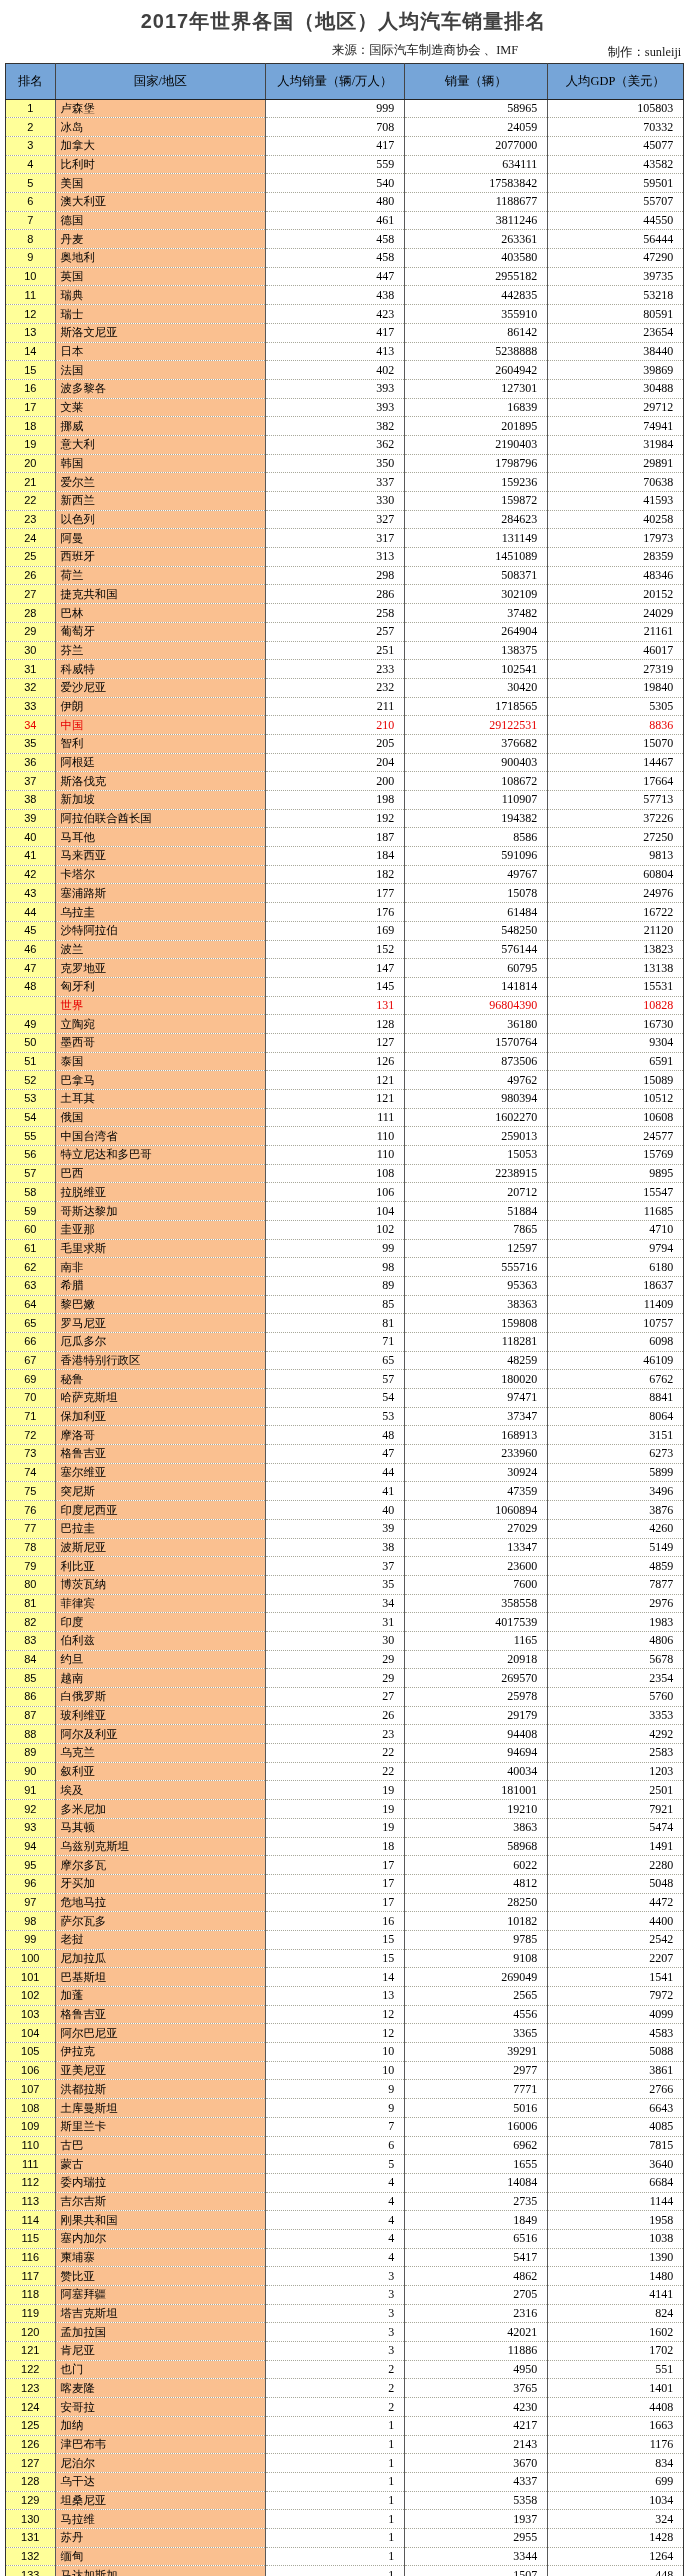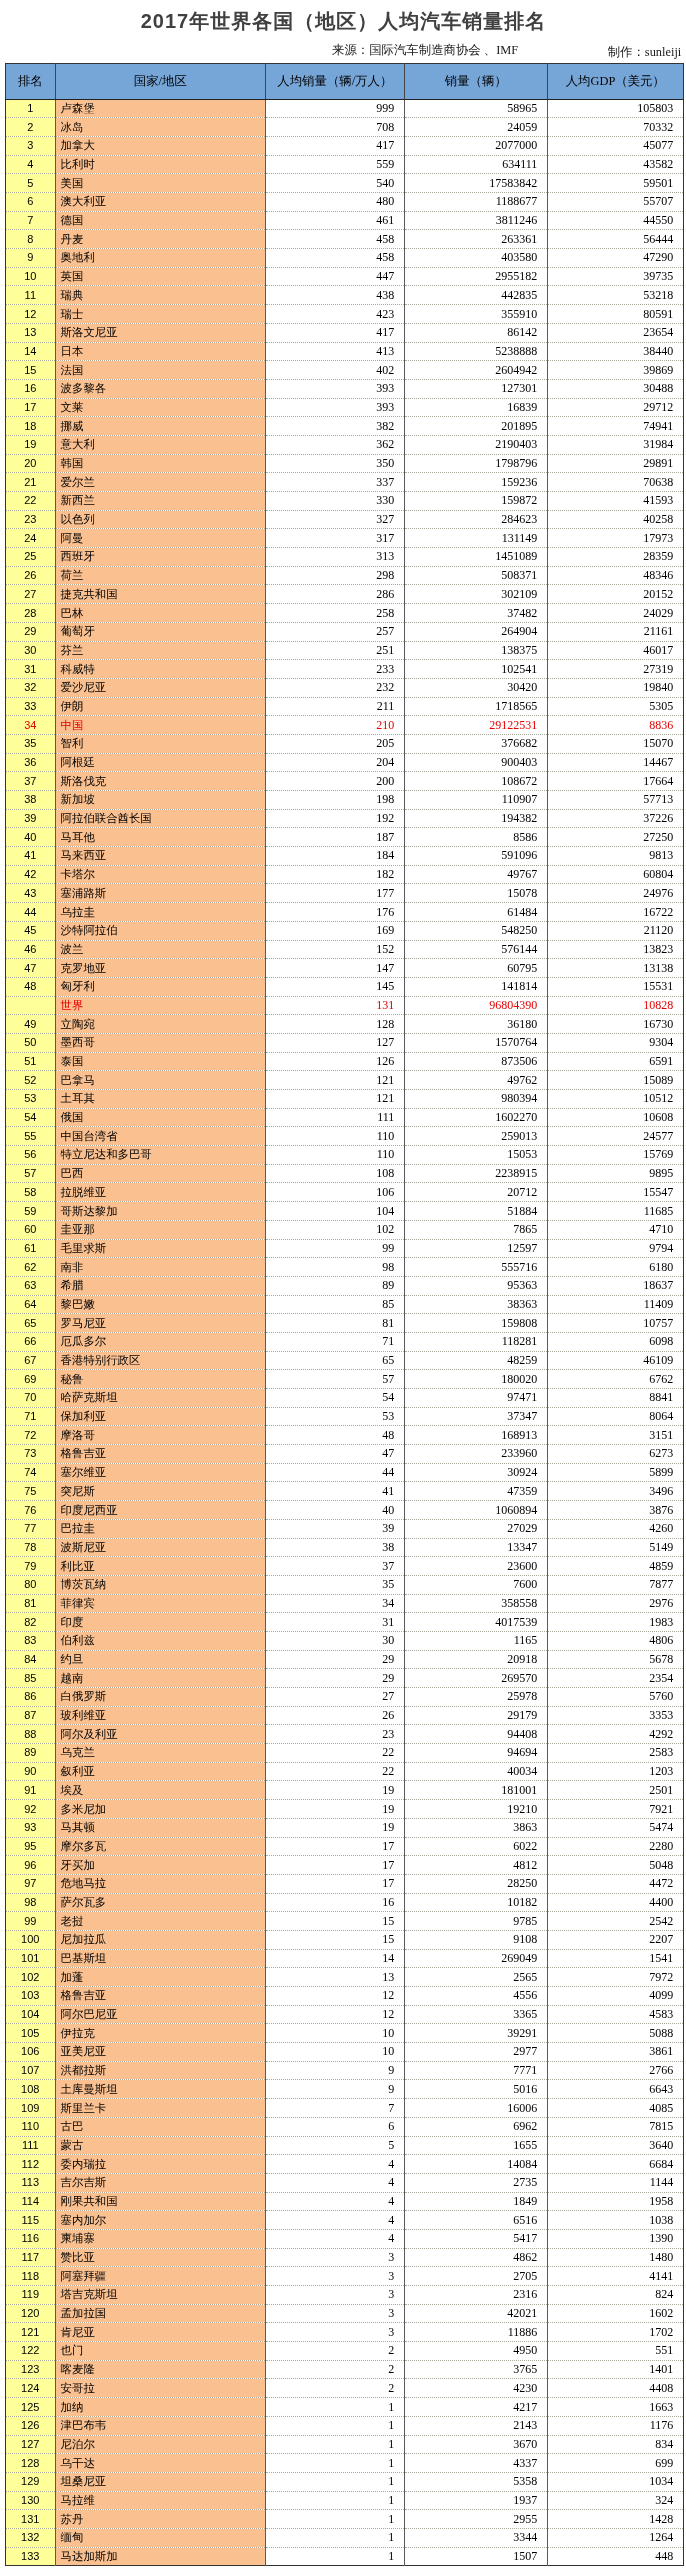--- a/index.html
+++ b/index.html
@@ -714,20 +714,27 @@
         <td class="c-num">7921</td>
       </tr>
       <tr>
         <td class="c-rank">93</td>
         <td class="c-country">马其顿</td>
         <td class="c-num">19</td>
         <td class="c-num">3863</td>
         <td class="c-num">5474</td>
       </tr>
       <tr>
+        <td class="c-rank">94</td>
+        <td class="c-country">乌兹别克斯坦</td>
+        <td class="c-num">18</td>
+        <td class="c-num">58968</td>
+        <td class="c-num">1491</td>
+      </tr>
+      <tr>
         <td class="c-rank">95</td>
         <td class="c-country">摩尔多瓦</td>
         <td class="c-num">17</td>
         <td class="c-num">6022</td>
         <td class="c-num">2280</td>
       </tr>
       <tr>
         <td class="c-rank">96</td>
         <td class="c-country">牙买加</td>
         <td class="c-num">17</td>

